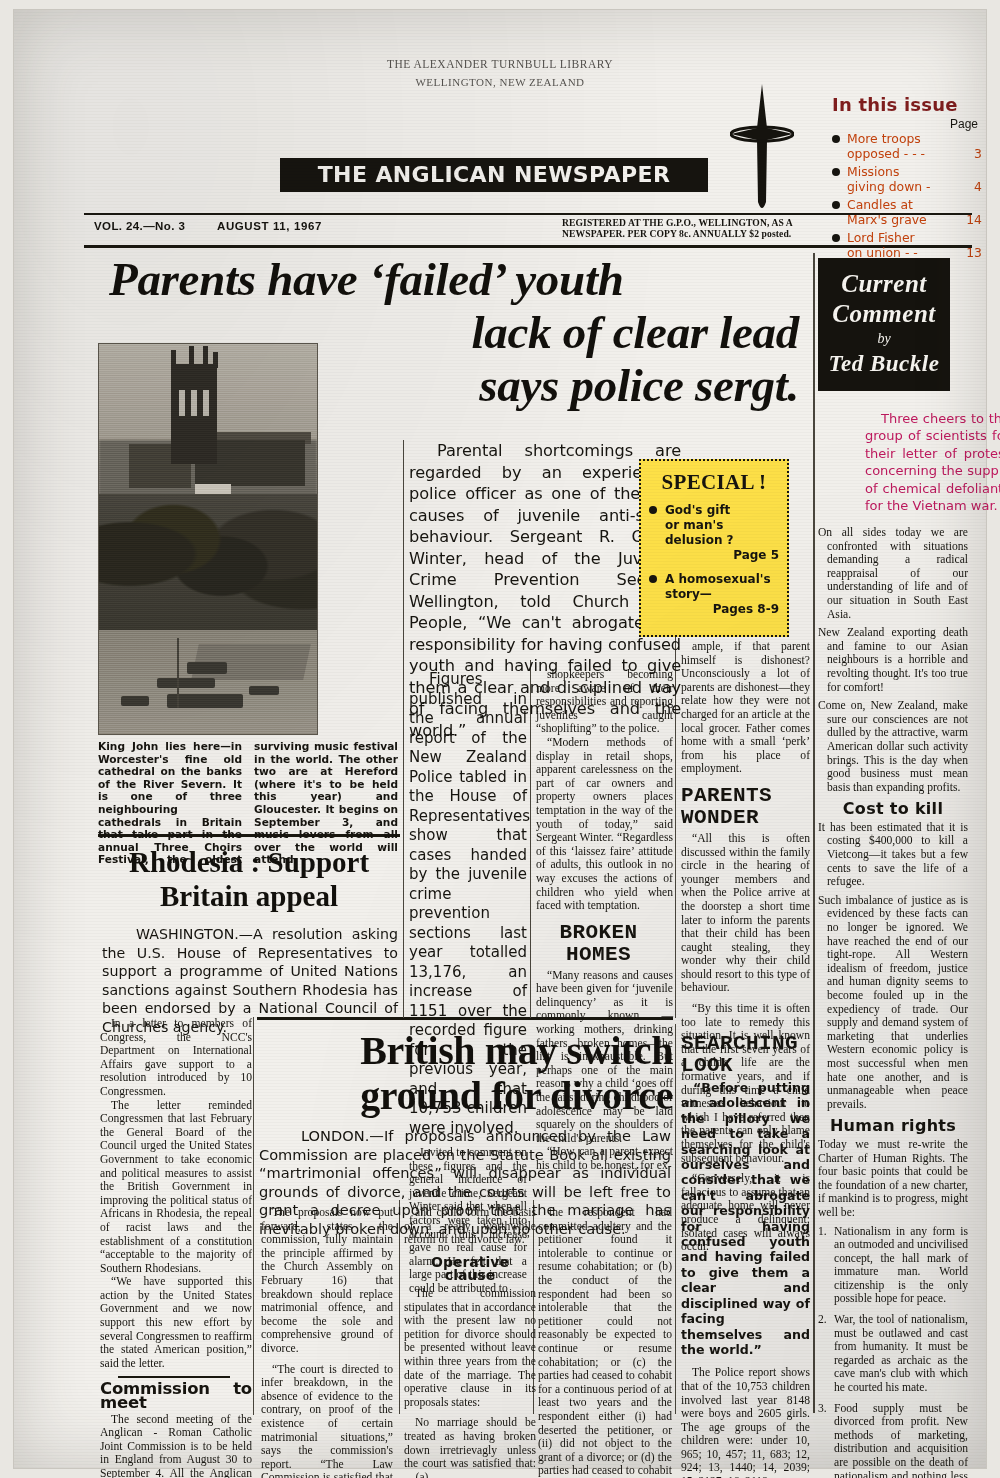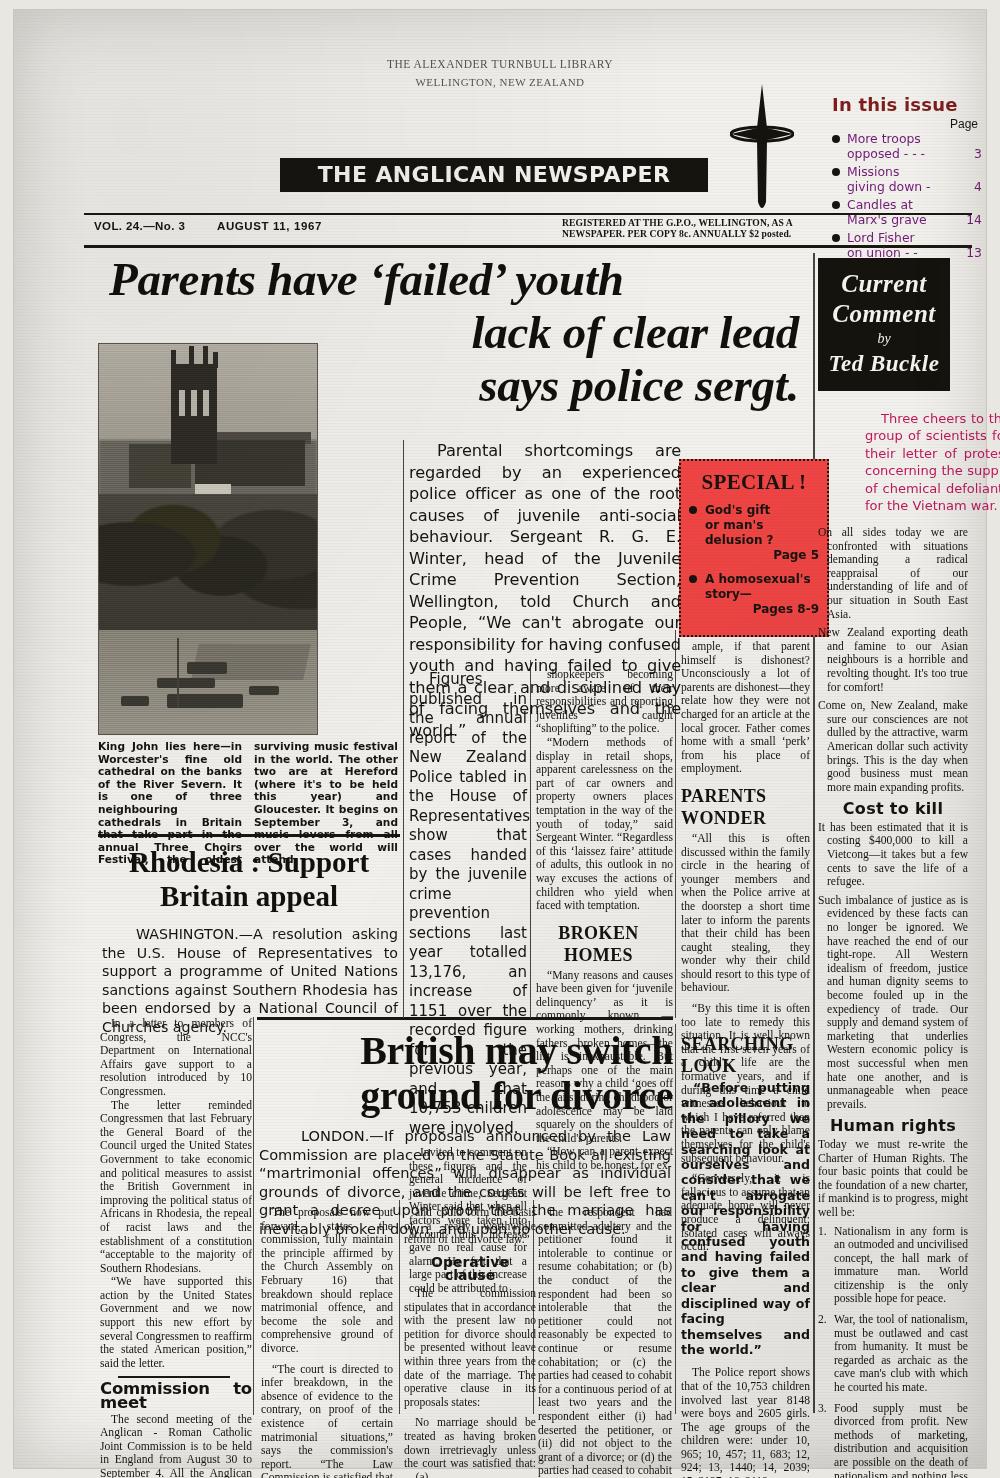--- a/index.html
+++ b/index.html
@@ -57,21 +57,21 @@
 
   
   .issuebox{position:absolute;left:818px;top:84px;width:150px;z-index:6;}
   .issue-h{
     font-family:"DejaVu Sans",sans-serif;font-weight:bold;font-size:18px;
     color:#7f1d1d;margin-bottom:2px;letter-spacing:.2px;
   }
   .issue-page{text-align:right;font-size:12px;color:#16140f;padding-right:4px;margin-bottom:1px;}
   .issue-item{
     position:relative;padding-left:15px;font-family:"DejaVu Sans",sans-serif;
-    font-size:12.4px;line-height:14.5px;color:#701a75;margin-bottom:4px;font-weight:500;
+    font-size:12.4px;line-height:14.5px;color:#c2410c;margin-bottom:4px;font-weight:500;
   }
   .issue-item .bullet{
     position:absolute;left:0;top:3px;width:8px;height:8px;border-radius:50%;background:#16140f;
   }
   .issue-item .l2{display:block;}
   .issue-item .pg{float:right;}
 
   
   .rule{position:absolute;background:#19170f;z-index:5;}
 
@@ -137,22 +137,22 @@
     font-family:"Liberation Serif",serif;font-size:11.6px;line-height:13.6px;
     color:#16140f;text-align:justify;
   }
   .bodyser p{margin:0 0 0 0;text-indent:11px;}
 
   
   .leadcol{position:absolute;left:395px;top:430px;width:272px;z-index:6;}
 
   
   .special{
-    position:absolute;left:665px;top:449px;width:130px;z-index:6;
-    border:2px dotted #16140f;padding:7px 8px 9px 8px;background:#ef4444;
+    position:absolute;left:625px;top:449px;width:130px;z-index:6;
+    border:2px dotted #16140f;padding:7px 8px 9px 8px;background:#fde047;
   }
   .special h3{
     margin:2px 0 8px 0;text-align:center;font-family:"Liberation Serif",serif;
     font-size:21px;font-weight:bold;letter-spacing:.3px;color:#16140f;
   }
   .sp-item{position:relative;padding-left:16px;font-family:"DejaVu Sans",sans-serif;
     font-size:12px;line-height:15px;font-weight:bold;color:#16140f;margin-bottom:9px;}
   .sp-item .bullet{position:absolute;left:0;top:3px;width:8px;height:8px;border-radius:50%;background:#16140f;}
   .sp-item .pg{display:block;text-align:right;}
 
@@ -160,22 +160,22 @@
   .col-fig{position:absolute;left:395px;top:660px;width:118px;z-index:6;}
   .col-fig .big{
     font-family:"DejaVu Sans",sans-serif;font-size:15px;line-height:19.5px;
     font-weight:500;color:#16140f;text-align:justify;
   }
   .col-fig .big .ind{padding-left:20px;}
   .col-b{position:absolute;left:522px;top:658px;width:137px;z-index:6;}
   .col-c{position:absolute;left:667px;top:630px;width:129px;z-index:6;}
 
   .subhead{
-    font-family:Liberation Serif, serif;font-weight:bold;color:#16140f;
-    font-size:18px;letter-spacing:.4px;margin:9px 12px 3px 0;line-height:22px;
+    font-family:Liberation Mono, monospace;font-weight:bold;color:#16140f;
+    font-size:21px;letter-spacing:.4px;margin:9px 12px 3px 0;line-height:22px;
   }
   .subhead.center{text-align:center;}
   .boldquote{
     font-family:"DejaVu Sans",sans-serif;font-size:12.6px;line-height:15.4px;
     font-weight:bold;color:#16140f;text-align:justify;text-indent:12px;
   }
 
   
   .ccbox{
     position:absolute;left:804px;top:248px;width:132px;height:133px;background:#15130e;z-index:6;
@@ -416,21 +416,21 @@
     <div class="s2">Comment</div>
     <div class="by">by</div>
     <div class="s4">Ted Buckle</div>
   </div>
 
   <div class="cc-lead">Three cheers to the group of scientists for their letter of protest concerning the supply of chemical defoliants for the Vietnam war.</div>
 
   <div class="cc-body bodyser">
     <p>On all sides today we are confronted with situations demanding a radical reappraisal of our understanding of life and of our situation in South East Asia.</p>
     <p>New Zealand exporting death and famine to our Asian neighbours is a horrible and revolting thought.   It's too true for comfort!</p>
-    <p>Come on, New Zealand, make sure our consciences are not dulled by the attractive, warm American dollar such activity brings. This is the day when good business must mean more main expanding profits.</p>
+    <p>Come on, New Zealand, make sure our consciences are not dulled by the attractive, warm American dollar such activity brings. This is the day when good business must mean basis than expanding profits.</p>
     <div class="cc-h">Cost to kill</div>
     <p>It has been estimated that it is costing $400,000 to kill a Vietcong—it takes but a few cents to save the life of a refugee.</p>
     <p>Such imbalance of justice as is evidenced by these facts can no longer be ignored. We have reached the end of our tight-rope. All Western idealism of freedom, justice and human dignity seems to become fouled up in the expediency of trade.  Our supply and demand system of marketing that underlies Western economic policy is most successful when men hate one another, and is unmanageable when peace prevails.</p>
     <div class="cc-h">Human rights</div>
     <p style="text-indent:0;padding-left:0;">Today we must re-write the Charter of Human Rights. The four basic points that could be the foundation of a new charter, if mankind is to progress, might well be:</p>
     <ol class="hr-list">
       <li>
         <span class="num">1.</span>
         <span>Nationalism in any form is an outmoded and uncivilised concept, the hall mark of immature man. World citizenship is the only possible hope for peace.</span>
       </li>

